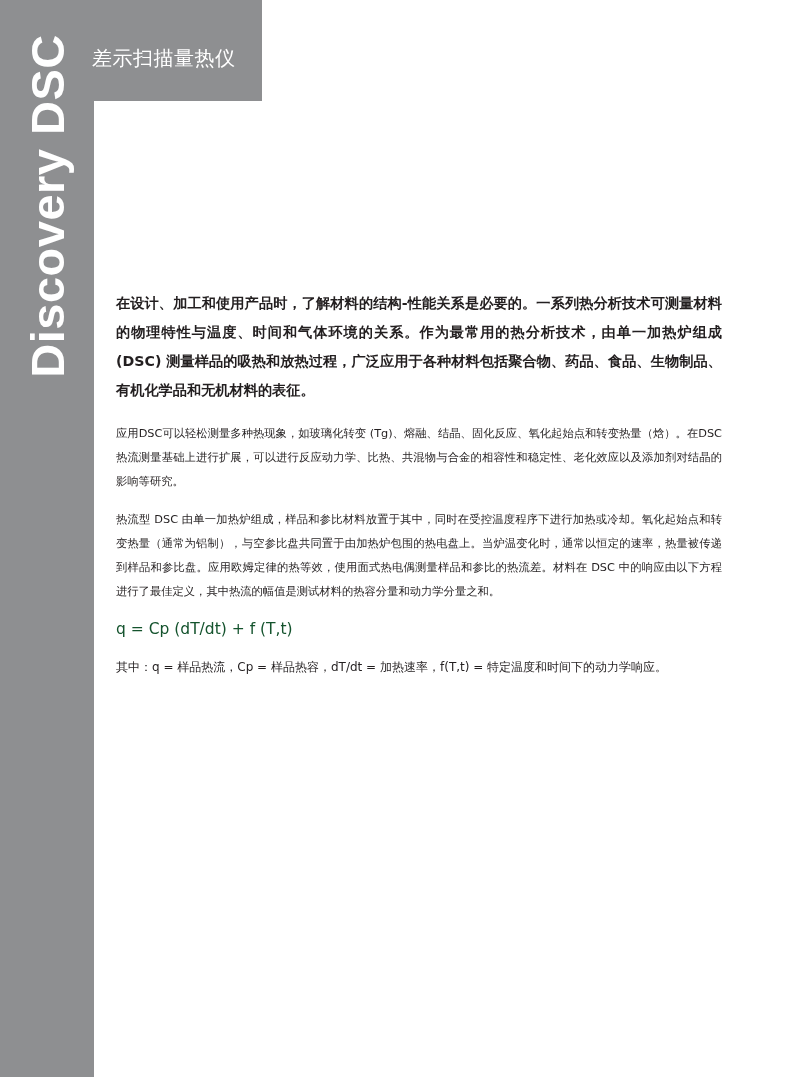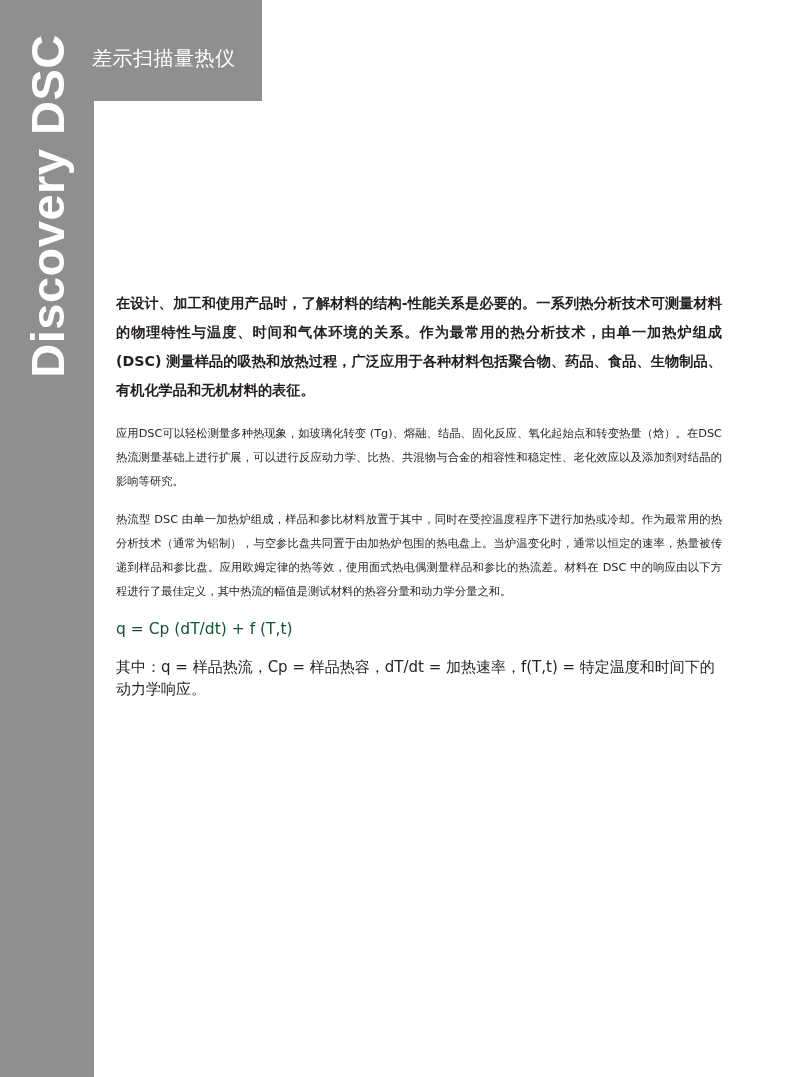--- a/index.html
+++ b/index.html
@@ -77,34 +77,34 @@
       text-align: justify;
     }
     .formula {
       font-family: "DejaVu Sans", sans-serif;
       font-size: 15.5px;
       margin: 8px 0 16px 0;
       line-height: 22px;
       color: #14532d;
     }
     .where {
-      font-size: 15px;
+      font-size: 12px;
       line-height: 22px;
       margin: 15px 0 16px 0;
       color: #231f20;
     }
   </style>
 </head>
 <body>
 
 <div class="sidebar"></div>
 <div class="header-block">
   <div class="subtitle">差示扫描量热仪</div>
 </div>
 <div class="vertical-title">Discovery DSC</div>
 
 <div class="content">
   <p class="lead">在设计、加工和使用产品时，了解材料的结构-性能关系是必要的。一系列热分析技术可测量材料的物理特性与温度、时间和气体环境的关系。作为最常用的热分析技术，由单一加热炉组成 (DSC) 测量样品的吸热和放热过程，广泛应用于各种材料包括聚合物、药品、食品、生物制品、有机化学品和无机材料的表征。</p>
   <p class="para">应用DSC可以轻松测量多种热现象，如玻璃化转变 (Tg)、熔融、结晶、固化反应、氧化起始点和转变热量（焓）。在DSC热流测量基础上进行扩展，可以进行反应动力学、比热、共混物与合金的相容性和稳定性、老化效应以及添加剂对结晶的影响等研究。</p>
-  <p class="para">热流型 DSC 由单一加热炉组成，样品和参比材料放置于其中，同时在受控温度程序下进行加热或冷却。作为最常用的热分析技术（通常为铝制），与空参比盘共同置于由加热炉包围的热电盘上。当炉温变化时，通常以恒定的速率，热量被传递到样品和参比盘。应用欧姆定律的热等效，使用面式热电偶测量样品和参比的热流差。材料在 DSC 中的响应由以下方程进行了最佳定义，其中热流的幅值是测试材料的热容分量和动力学分量之和。</p>
+  <p class="para">热流型 DSC 由单一加热炉组成，样品和参比材料放置于其中，同时在受控温度程序下进行加热或冷却。氧化起始点和转变热量（通常为铝制），与空参比盘共同置于由加热炉包围的热电盘上。当炉温变化时，通常以恒定的速率，热量被传递到样品和参比盘。应用欧姆定律的热等效，使用面式热电偶测量样品和参比的热流差。材料在 DSC 中的响应由以下方程进行了最佳定义，其中热流的幅值是测试材料的热容分量和动力学分量之和。</p>
   <div class="formula">q = Cp (dT/dt) + f (T,t)</div>
   <p class="where">其中：q = 样品热流，Cp = 样品热容，dT/dt = 加热速率，f(T,t) = 特定温度和时间下的动力学响应。</p>
 </div>
 
 </body></html>

